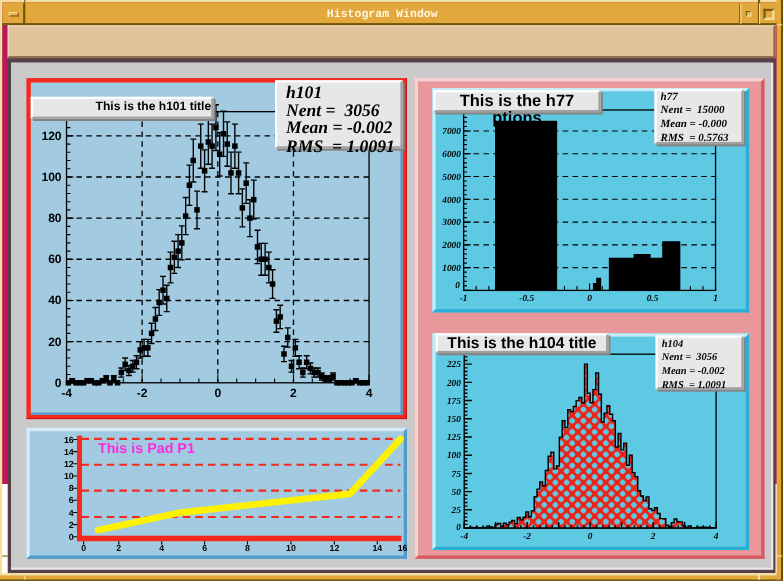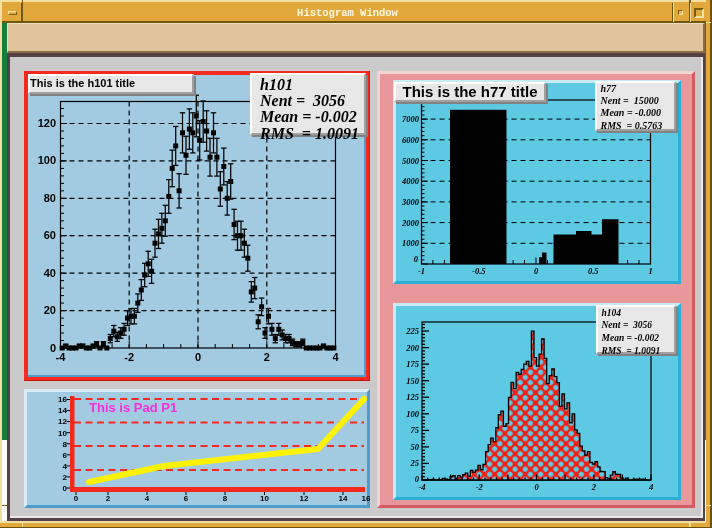--- a/index.html
+++ b/index.html
@@ -1,16 +1,16 @@
 <!DOCTYPE html>
 <html><head><meta charset="utf-8"><style>
 * { margin:0; padding:0; box-sizing:border-box; }
 body { width:712px; height:528px; overflow:hidden; font-family:"Liberation Sans", sans-serif; }
 .abs { position:absolute; }
-#win { position:relative; width:712px; height:440px; background:#15803d; }
+#win { position:relative; width:712px; height:440px; background:#be185d; }
 </style></head><body>
 <div id="win">
 
   <div class="abs" style="left:0;top:0;width:712px;height:2px;background:#f2dfa2"></div>
   <div class="abs" style="left:0;top:0;width:2px;height:528px;background:#f2dfa2"></div>
   <div class="abs" style="left:710px;top:0;width:2px;height:528px;background:#6b5208"></div>
   <div class="abs" style="left:0;top:526px;width:712px;height:2px;background:#6b5208"></div>
 
   <div class="abs" style="left:2px;top:2px;width:708px;height:20px;background:#e2a83c"></div>
   <div class="abs" style="left:2px;top:21px;width:708px;height:2px;background:#6f5608"></div>
@@ -668,24 +668,25 @@
         <text x="419" y="334.0" text-anchor="end">225</text>
         <text x="419" y="482" text-anchor="end">0</text>
         <text x="422.0" y="490" text-anchor="middle">-4</text>
         <text x="479.2" y="490" text-anchor="middle">-2</text>
         <text x="536.5" y="490" text-anchor="middle">0</text>
         <text x="593.8" y="490" text-anchor="middle">2</text>
         <text x="651.0" y="490" text-anchor="middle">4</text>
       </g>
     </svg>
 
-  <div class="abs pave" style="left:28px;top:74px;width:166px;height:20px;font-size:11px;line-height:15px;text-align:left;font-weight:bold">This is the h101 title</div>
+  <div class="abs pave" style="left:28px;top:88px;width:166px;height:20px;font-size:11px;line-height:15px;text-align:right;font-weight:bold">This is the h101 title</div>
   <div class="abs pave stats" style="left:250px;top:73px;width:116px;height:62px;font-size:16px;line-height:16.2px;padding-left:8px;padding-top:2px">h101<br>Nent =  3056<br>Mean = -0.002<br>RMS  = 1.0091</div>
-  <div class="abs pave" style="left:394px;top:82px;width:152px;height:20px;font-size:15px;line-height:16px;text-align:center;font-weight:bold">This is the h77 title</div>
+  <div class="abs pave" style="left:394px;top:82px;width:152px;height:20px;font-size:15px;line-height:16px;text-align:center;font-weight:bold">This is the h77 ptions</div>
   <div class="abs pave stats" style="left:594.5px;top:80.5px;width:81.5px;height:50px;font-size:10px;line-height:12.4px;padding-left:4px">h77<br>Nent =  15000<br>Mean = -0.000<br>RMS  = 0.5763</div>
+  <div class="abs pave" style="left:396px;top:303px;width:157px;height:18px;font-size:14.2px;line-height:14.5px;text-align:center;font-weight:bold">This is the h104 title</div>
   <div class="abs pave stats" style="left:595.5px;top:304.5px;width:80.5px;height:49.5px;font-size:9.5px;line-height:12.8px;padding-left:4px">h104<br>Nent =  3056<br>Mean = -0.002<br>RMS  = 1.0091</div>
 </div>
 <style>
 .pave { background:#e7e7e7; border-top:2px solid #fff; border-left:2px solid #fff;
         border-bottom:2px solid #a0a0a0; border-right:2px solid #a0a0a0;
         box-shadow:2px 2px 0 #828282; color:#000; }
 .stats { font-family:"Liberation Serif", serif; font-style:italic; font-weight:bold; white-space:pre; }
 #menu u { text-decoration:underline; text-underline-offset:2px; }
 </style>
 

